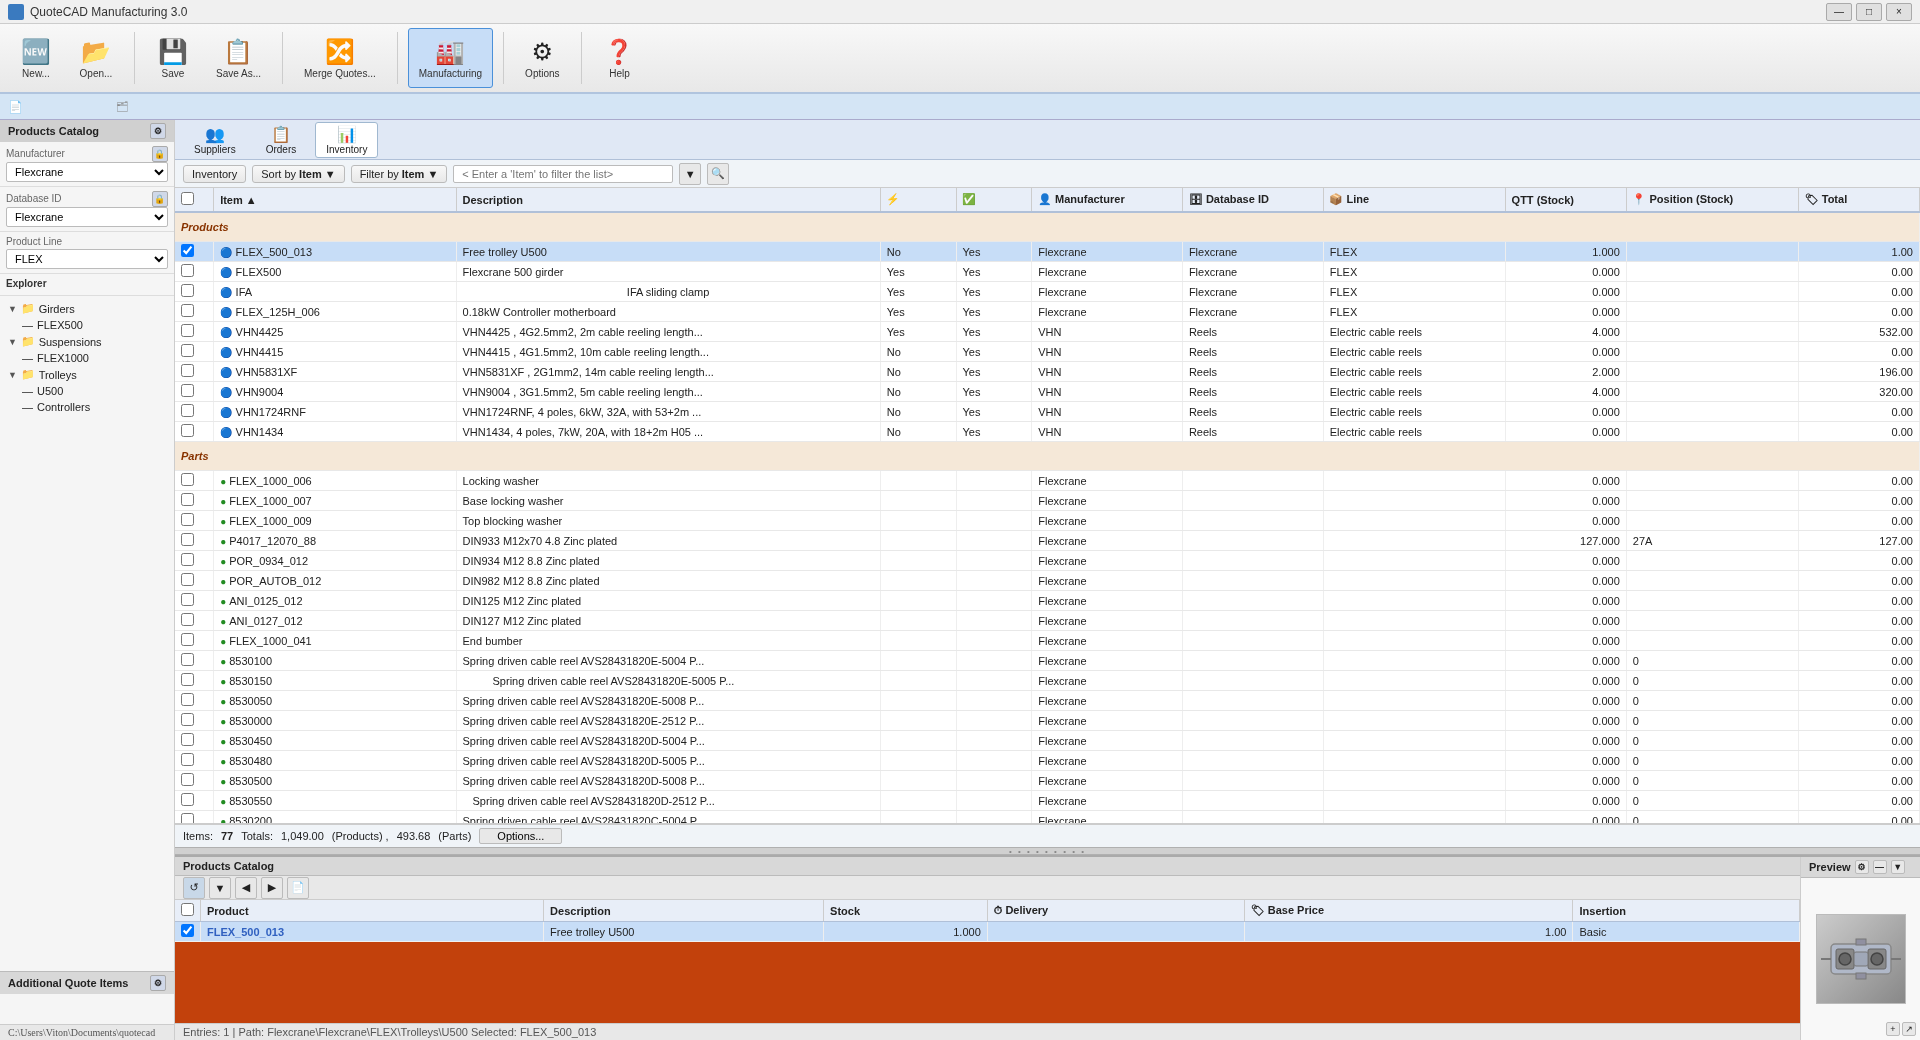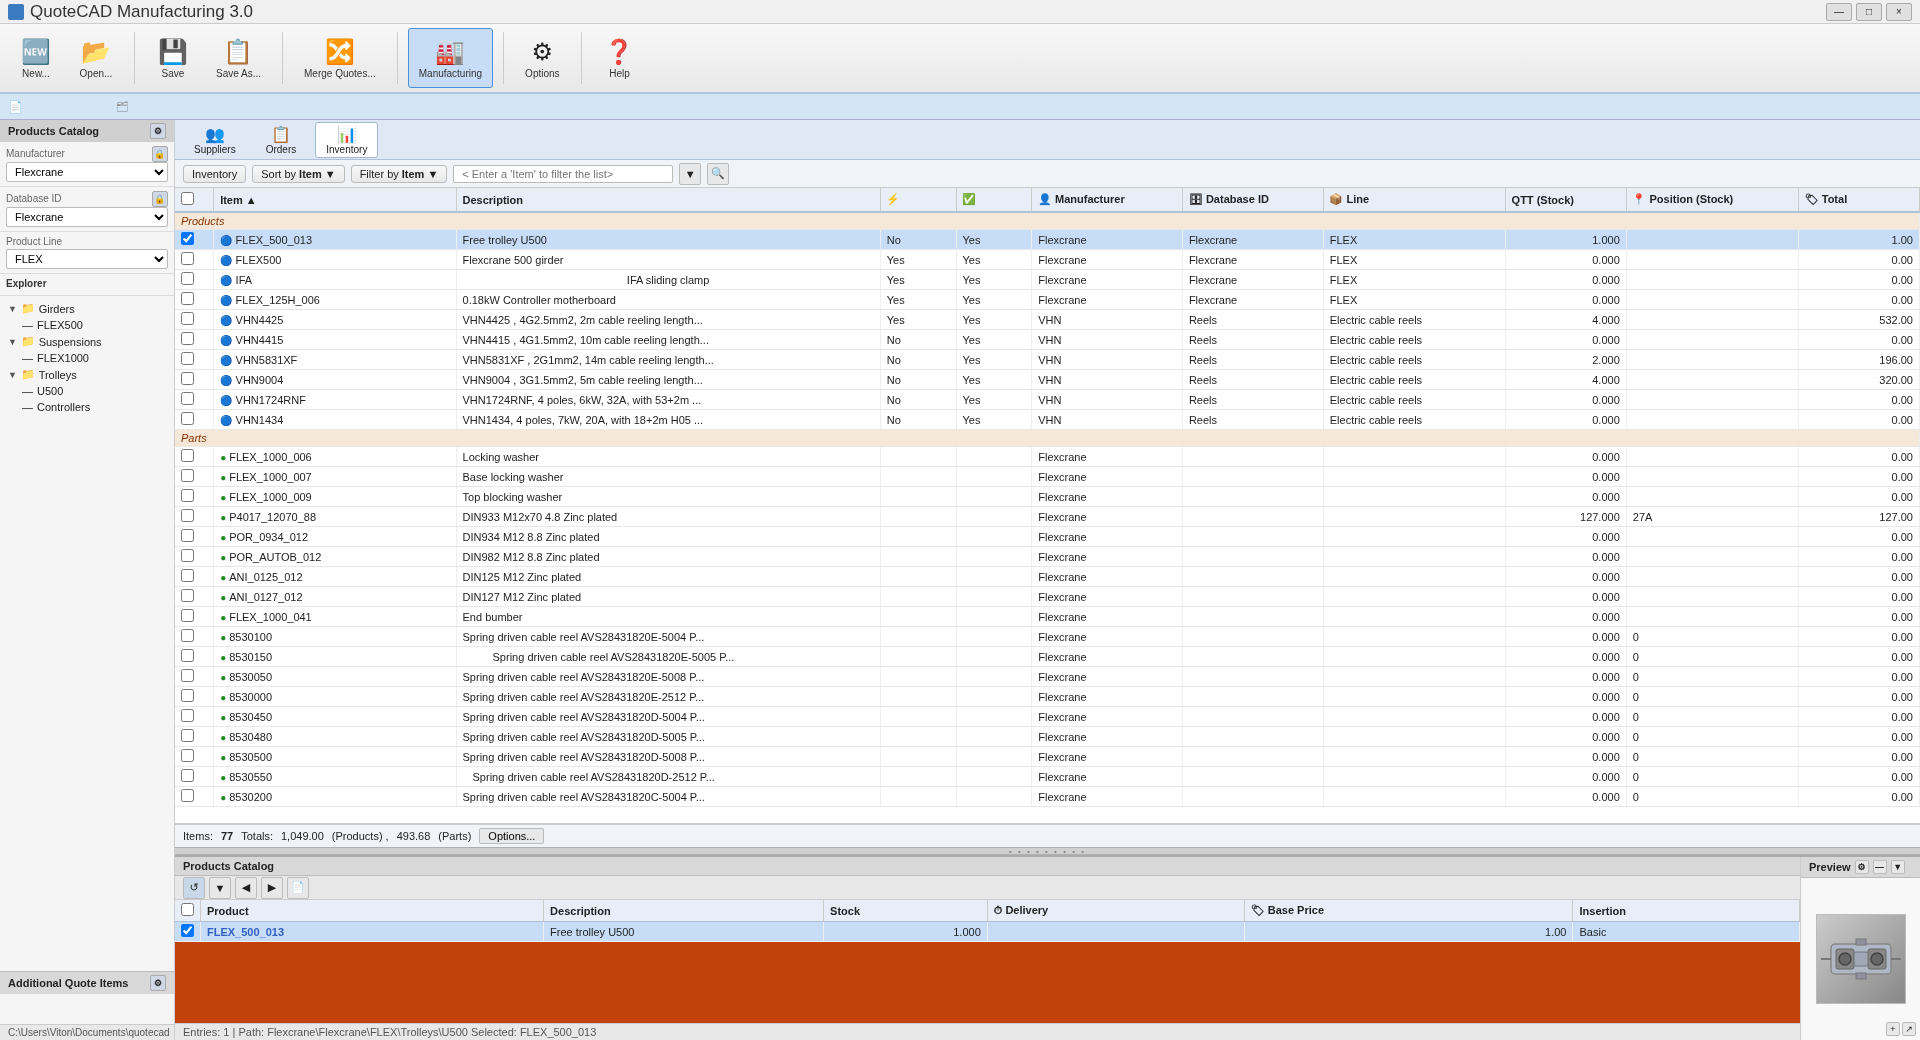--- a/index.html
+++ b/index.html
@@ -1,21 +1,21 @@
 <!DOCTYPE html>
 <html><head>
   <meta charset="utf-8">
   <style>
     * { margin: 0; padding: 0; box-sizing: border-box; }
     body { font-family: 'Segoe UI', Tahoma, sans-serif; font-size: 11px; background: #f0f0f0; color: #222; overflow: hidden; width: 1920px; height: 1040px; }
 
     
     #titlebar { background: #f0f0f0; border-bottom: 1px solid #ccc; display: flex; align-items: center; padding: 2px 8px; height: 24px; }
     #titlebar .logo { width: 16px; height: 16px; background: #3a7abf; border-radius: 2px; margin-right: 6px; display: inline-block; }
-    #titlebar .title { font-size: 17px; color: #333; flex: 1; }
+    #titlebar .title { font-size: 12px; color: #333; flex: 1; }
     #titlebar .win-controls { display: flex; gap: 4px; }
     #titlebar .win-btn { width: 26px; height: 18px; background: #e0e0e0; border: 1px solid #aaa; border-radius: 2px; cursor: pointer; font-size: 10px; display: flex; align-items: center; justify-content: center; }
 
     
     #ribbon { background: linear-gradient(to bottom, #f8f8f8, #e8e8e8); border-bottom: 2px solid #b0c4de; display: flex; align-items: stretch; padding: 4px 8px; height: 70px; gap: 4px; }
     .ribbon-btn { display: flex; flex-direction: column; align-items: center; justify-content: center; padding: 4px 10px; cursor: pointer; border: 1px solid transparent; border-radius: 3px; min-width: 56px; gap: 2px; }
     .ribbon-btn.active { background: #c7ddf7; border-color: #4a90d9; }
     .ribbon-icon { font-size: 24px; }
     .ribbon-label { font-size: 10px; color: #333; }
     .ribbon-divider { width: 1px; background: #ccc; margin: 4px 6px; }
@@ -58,28 +58,28 @@
     .toolbar-btn { padding: 2px 8px; border: 1px solid #bbb; background: linear-gradient(to bottom, #f8f8f8, #e8e8e8); border-radius: 3px; cursor: pointer; font-size: 11px; display: flex; align-items: center; gap: 3px; }
     .filter-input { border: 1px solid #bbb; padding: 2px 8px; width: 220px; font-size: 11px; border-radius: 2px; color: #888; }
     .toolbar-icon-btn { width: 22px; height: 22px; border: 1px solid #bbb; background: #e8e8e8; border-radius: 2px; cursor: pointer; display: flex; align-items: center; justify-content: center; font-size: 11px; }
 
     
     #inv-table-container { flex: 1; overflow-y: auto; background: white; border-bottom: 1px solid #ccc; }
     table { width: 100%; border-collapse: collapse; }
     table th { background: #e8eef8; border-bottom: 2px solid #b0c0d8; border-right: 1px solid #ccc; padding: 4px 6px; text-align: left; font-size: 11px; font-weight: bold; position: sticky; top: 0; white-space: nowrap; cursor: pointer; }
     table td { border-bottom: 1px solid #e8e8e8; border-right: 1px solid #eee; padding: 2px 6px; font-size: 11px; white-space: nowrap; overflow: hidden; text-overflow: ellipsis; max-width: 200px; }
     tr.selected td { background: #c7ddf7; }
-    .section-row td { background: #f5e8d8; font-weight: normal; font-style: italic; color: #883300; padding: 2px 6px; }
+    .section-row td { background: #f5e8d8; font-weight: bold; font-style: italic; color: #883300; padding: 8px 6px; }
     .green-dot { color: #228b22; font-size: 10px; margin-right: 3px; }
     .product-icon { color: #4060a0; font-size: 10px; margin-right: 3px; }
     .num-cell { text-align: right; }
 
     
     #inv-statusbar { background: #f0f4f8; border-top: 1px solid #ccc; padding: 3px 8px; font-size: 11px; display: flex; align-items: center; gap: 8px; }
-    .options-btn { padding: 1px 8px; border: 1px solid #bbb; background: #e8e8e8; border-radius: 2px; cursor: pointer; font-size: 11px; }
+    .options-btn { padding: 1px 17px; border: 1px solid #bbb; background: #e8e8e8; border-radius: 2px; cursor: pointer; font-size: 11px; }
 
     
     #bottom-panel { background: #f0f0f0; border-top: 2px solid #aaa; display: flex; height: 185px; overflow: hidden; }
     #catalog-panel { flex: 1; display: flex; flex-direction: column; overflow: hidden; }
     #catalog-header { background: #d8d8d8; padding: 3px 8px; font-size: 11px; font-weight: bold; border-bottom: 1px solid #bbb; display: flex; align-items: center; gap: 8px; }
     #catalog-toolbar { background: #e8e8e8; border-bottom: 1px solid #ccc; padding: 2px 8px; display: flex; align-items: center; gap: 4px; height: 24px; }
     #catalog-table-container { flex: 1; overflow-y: auto; background: #c2410c; }
     #catalog-table { width: 100%; border-collapse: collapse; }
     #catalog-table th { background: #e8eef8; border-bottom: 1px solid #b0c0d8; padding: 3px 6px; font-size: 11px; font-weight: bold; text-align: left; white-space: nowrap; }
     #catalog-table td { padding: 2px 6px; font-size: 11px; border-bottom: 1px solid #f0f0f0; }
@@ -270,21 +270,21 @@
           </div>
         </div>
       </div>
     </div>
 
     <div id="addon-header">
       <span>Additional Quote Items</span>
       <div class="sidebar-icon">⚙</div>
     </div>
     <div id="addon-area"></div>
-    <div style="padding:2px 8px;font-size:10px;color:#555;border-top:1px solid #ccc; background:#e8e8e8;">C:\Users\Viton\Documents\quotecad</div>
+    <div style="padding:2px 8px;font-size:10px;color:#555;border-top:1px solid #ccc; background:#e8e8e8;font-family:Liberation Serif, serif;">C:\Users\Viton\Documents\quotecad</div>
   </div>
 
   <div id="content">
 
     <div id="inv-tabs">
       <div class="inv-tab">
         <span class="inv-tab-icon">👥</span>
         <span class="inv-tab-label">Suppliers</span>
       </div>
       <div class="inv-tab">

